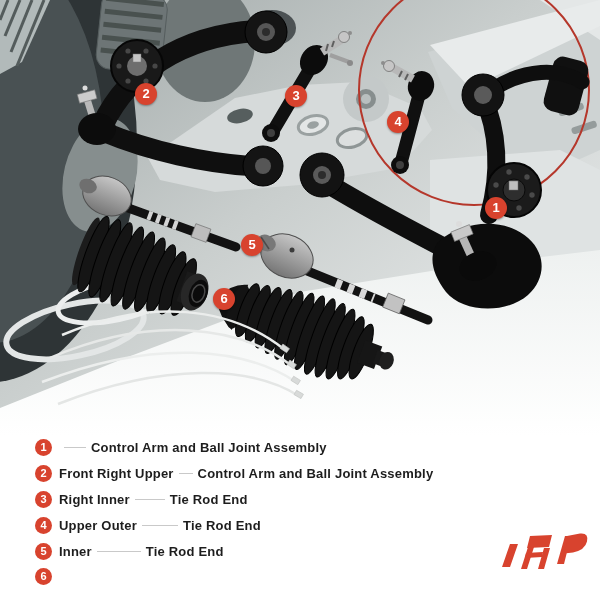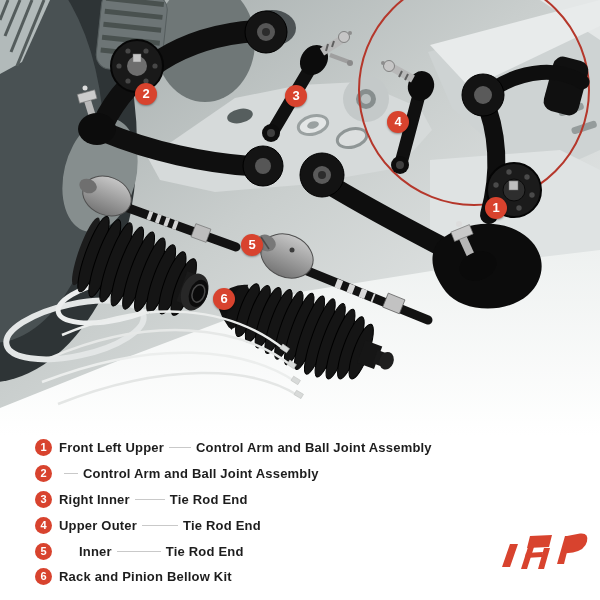--- a/index.html
+++ b/index.html
@@ -16,21 +16,21 @@
   .m3{left:285px;top:85px;}
   .m4{left:387px;top:111px;}
   .m5{left:241px;top:234px;}
   .m6{left:213px;top:288px;}
   
   .legend{position:absolute;left:35px;top:435px;width:550px;}
   .legend-row{display:flex;align-items:center;height:25.8px;}
   .badge{flex:0 0 17px;width:17px;height:17px;border-radius:50%;background:#D8432E;
          color:#fff;font-weight:bold;font-size:11px;line-height:17px;text-align:center;margin-right:7px;}
   .lbl,.desc{font-size:13px;font-weight:bold;color:#1d1d1d;letter-spacing:.2px;white-space:nowrap;}
-  .indent{margin-left:20px;}
+  .indent{margin-left:0;}
   .line{height:1px;background:#c9c9c9;margin:0 5px;flex:0 0 auto;}
   .w1{width:22px}.w2{width:14px}.w3{width:30px}.w4{width:36px}.w5{width:44px}
   
   .logo{position:absolute;left:479px;top:527px;width:116px;height:56px;}
 </style>
 </head>
 <body>
 
 <div class="stage">
 
@@ -253,26 +253,26 @@
     <div class="marker m2">2</div>
     <div class="marker m3">3</div>
     <div class="marker m4">4</div>
     <div class="marker m5">5</div>
     <div class="marker m6">6</div>
   </div>
 
   <div class="legend">
     <div class="legend-row">
       <span class="badge">1</span>
-      <span class="lbl">Front Left Upper</span>
       <span class="line w1"></span>
       <span class="desc">Control Arm and Ball Joint Assembly</span>
     </div>
     <div class="legend-row">
       <span class="badge">2</span>
+      <span class="lbl">Front Right Upper</span>
       <span class="line w2"></span>
       <span class="desc">Control Arm and Ball Joint Assembly</span>
     </div>
     <div class="legend-row">
       <span class="badge">3</span>
       <span class="lbl">Right Inner</span>
       <span class="line w3"></span>
       <span class="desc">Tie Rod End</span>
     </div>
     <div class="legend-row">
@@ -282,21 +282,20 @@
       <span class="desc">Tie Rod End</span>
     </div>
     <div class="legend-row">
       <span class="badge">5</span>
       <span class="lbl indent">Inner</span>
       <span class="line w5"></span>
       <span class="desc">Tie Rod End</span>
     </div>
     <div class="legend-row">
       <span class="badge">6</span>
-      <span class="lbl">Rack and Pinion Bellow Kit</span>
     </div>
   </div>
 
   <div class="logo">
     <svg width="116" height="56" viewBox="0 0 116 56" xmlns="http://www.w3.org/2000/svg">
       <g fill="#D8432E">
         <polygon points="23,40 31,17 39,17 31,40"></polygon>
         <polygon points="42,42 49,20 55,20 48,42"></polygon>
         <polygon points="46,31 47,26 64,25 63,30"></polygon>
         <polygon points="51,9 73,8 70,20 48,21"></polygon>

